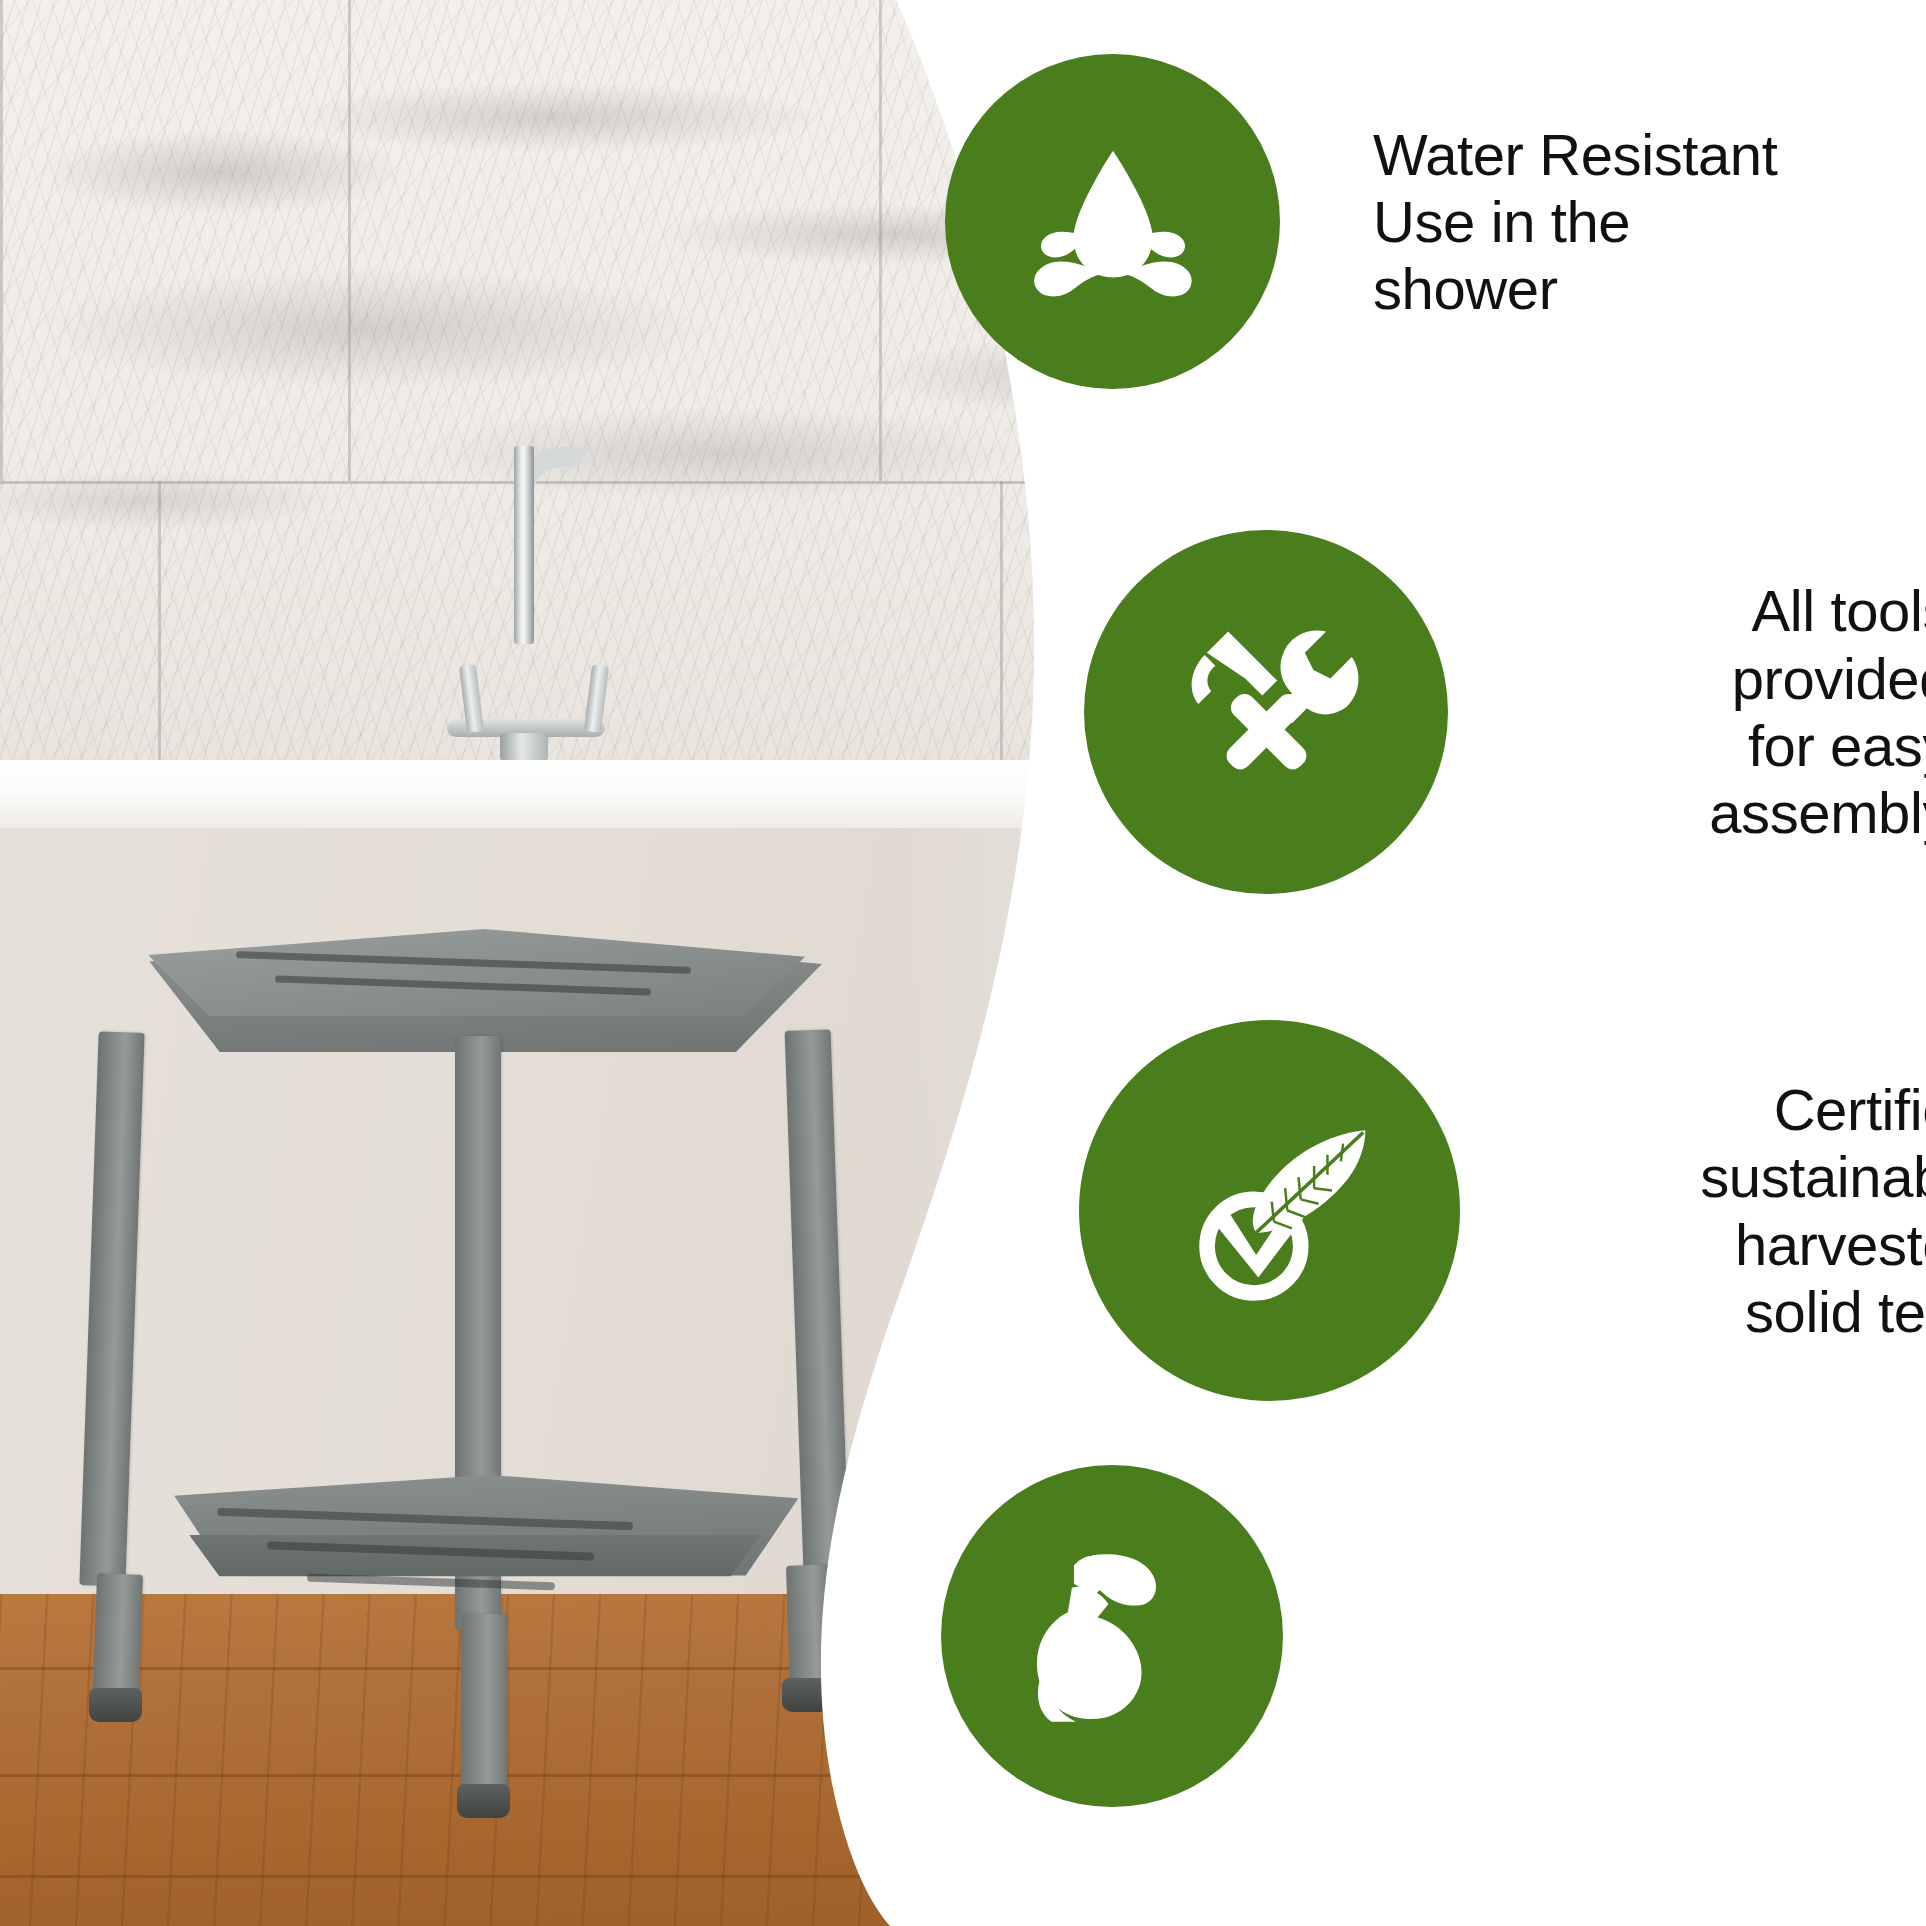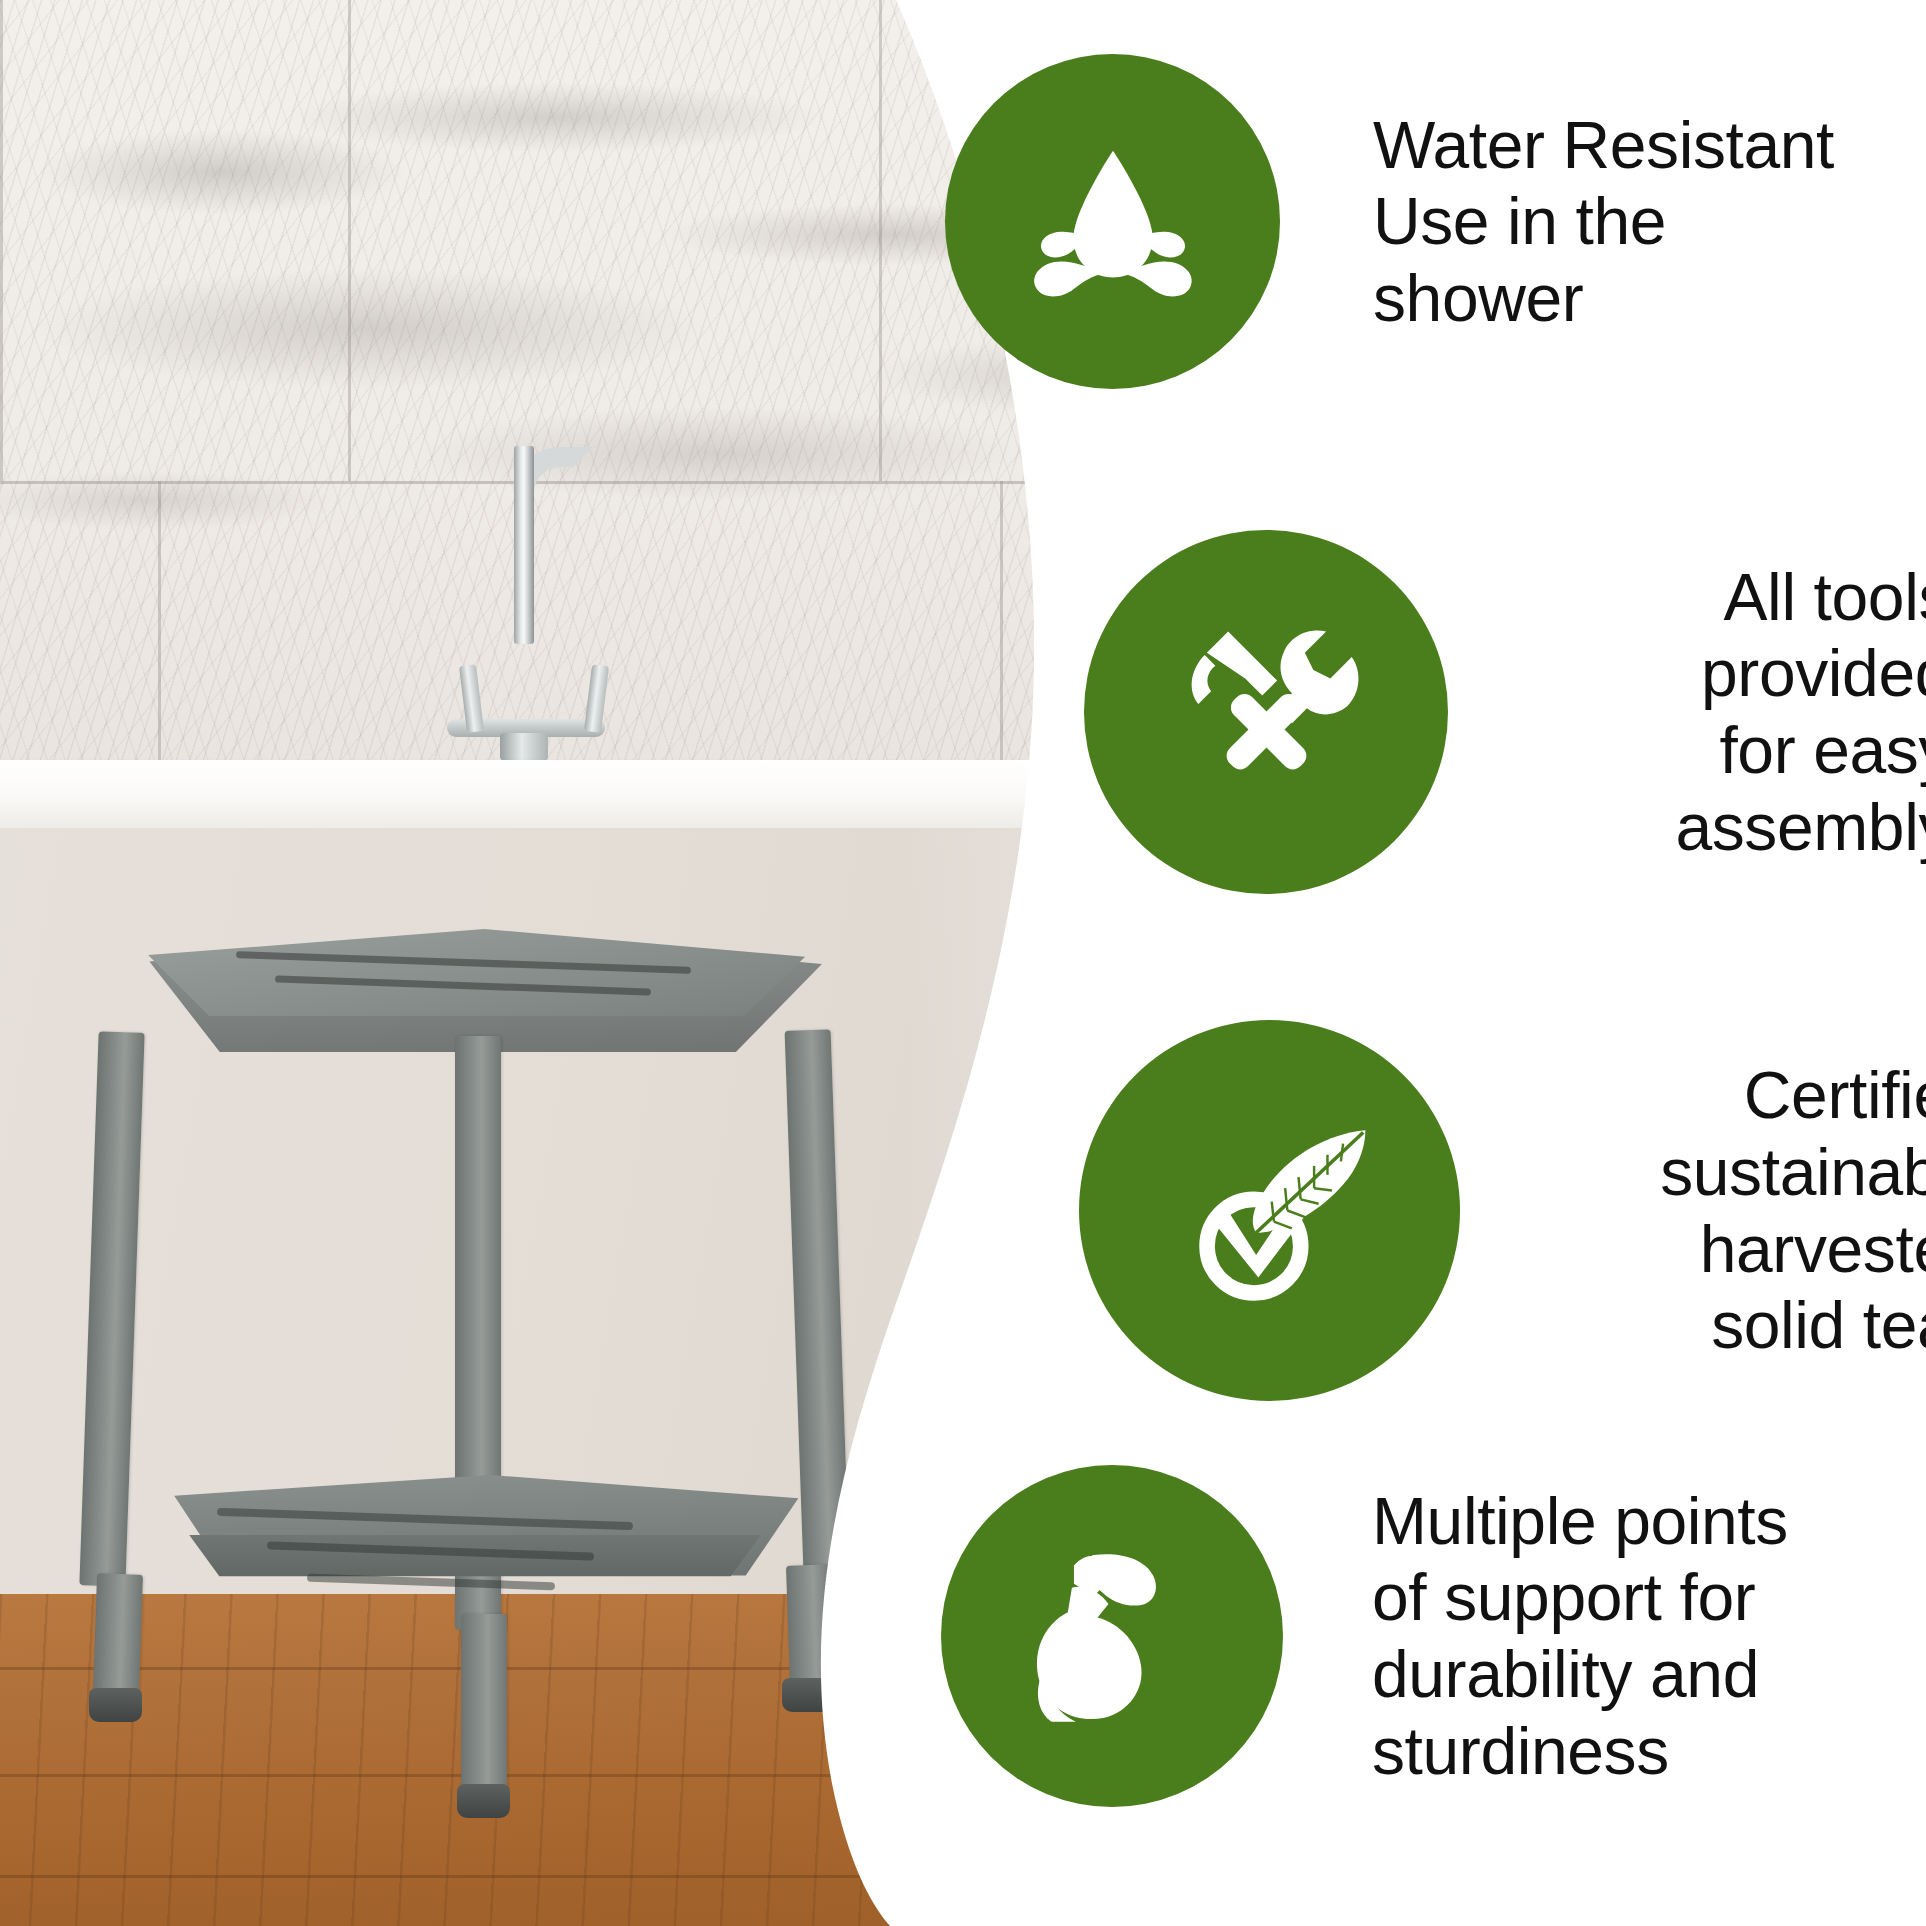--- a/index.html
+++ b/index.html
@@ -148,21 +148,21 @@
   .features { position:absolute; left:0; top:0; width:1927px; height:1927px; }
   .feature { position:absolute; display:flex; align-items:center; }
   .circle {
     border-radius:50%;
     background:#4a7d1c;
     display:flex; align-items:center; justify-content:center;
     flex:0 0 auto;
   }
   .ftext {
     color:#111111;
-    font-size:66px;
+    font-size:58px;
     line-height:1.16;
     letter-spacing:-0.4px;
     font-weight:400;
     white-space:pre-line;
   }
 
   .f1 { left:945px; top:54px; }
   .f1 .circle { width:335px; height:335px; }
   .f1 .ftext { margin-left:93px; width:465px; }
 
@@ -329,21 +329,17 @@
 
             <path d="M30 26 C 36 24, 44 28, 48 34 L40 44 L28 38 Z"></path>
 
             <path d="M28 38 C 16 44, 10 58, 14 72 C 18 86, 32 93, 46 90
                      C 58 87, 66 76, 64 64 C 62 52, 52 42, 40 40 Z"></path>
 
             <path d="M14 72 C 12 80, 14 88, 20 92 L32 92 C 24 88, 18 81, 17 72 Z"></path>
           </g>
         </svg>
       </div>
-      <div class="ftext" style="color: rgb(17, 17, 17);">Multiple points
-of support for
-durability and
-sturdiness</div>
     </div>
 
   </div>
 </div>
 
 
 </body></html>

